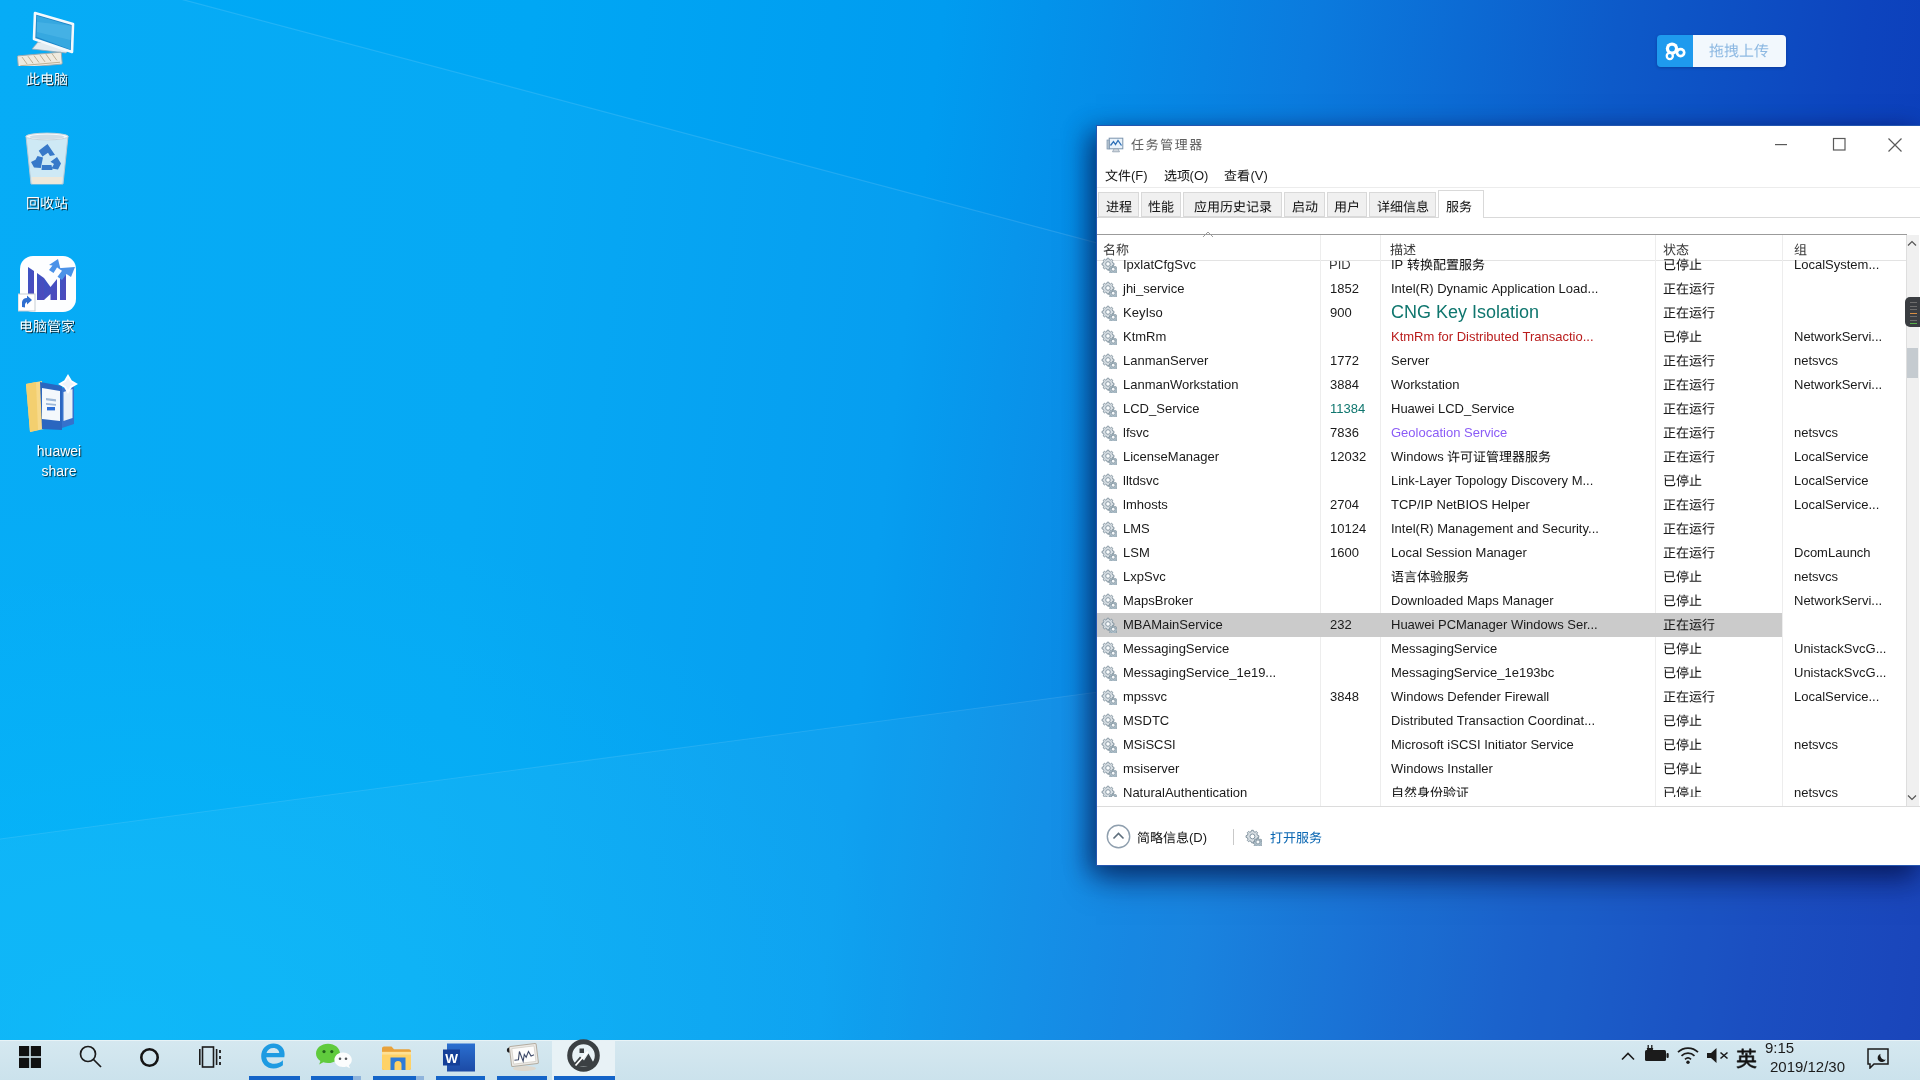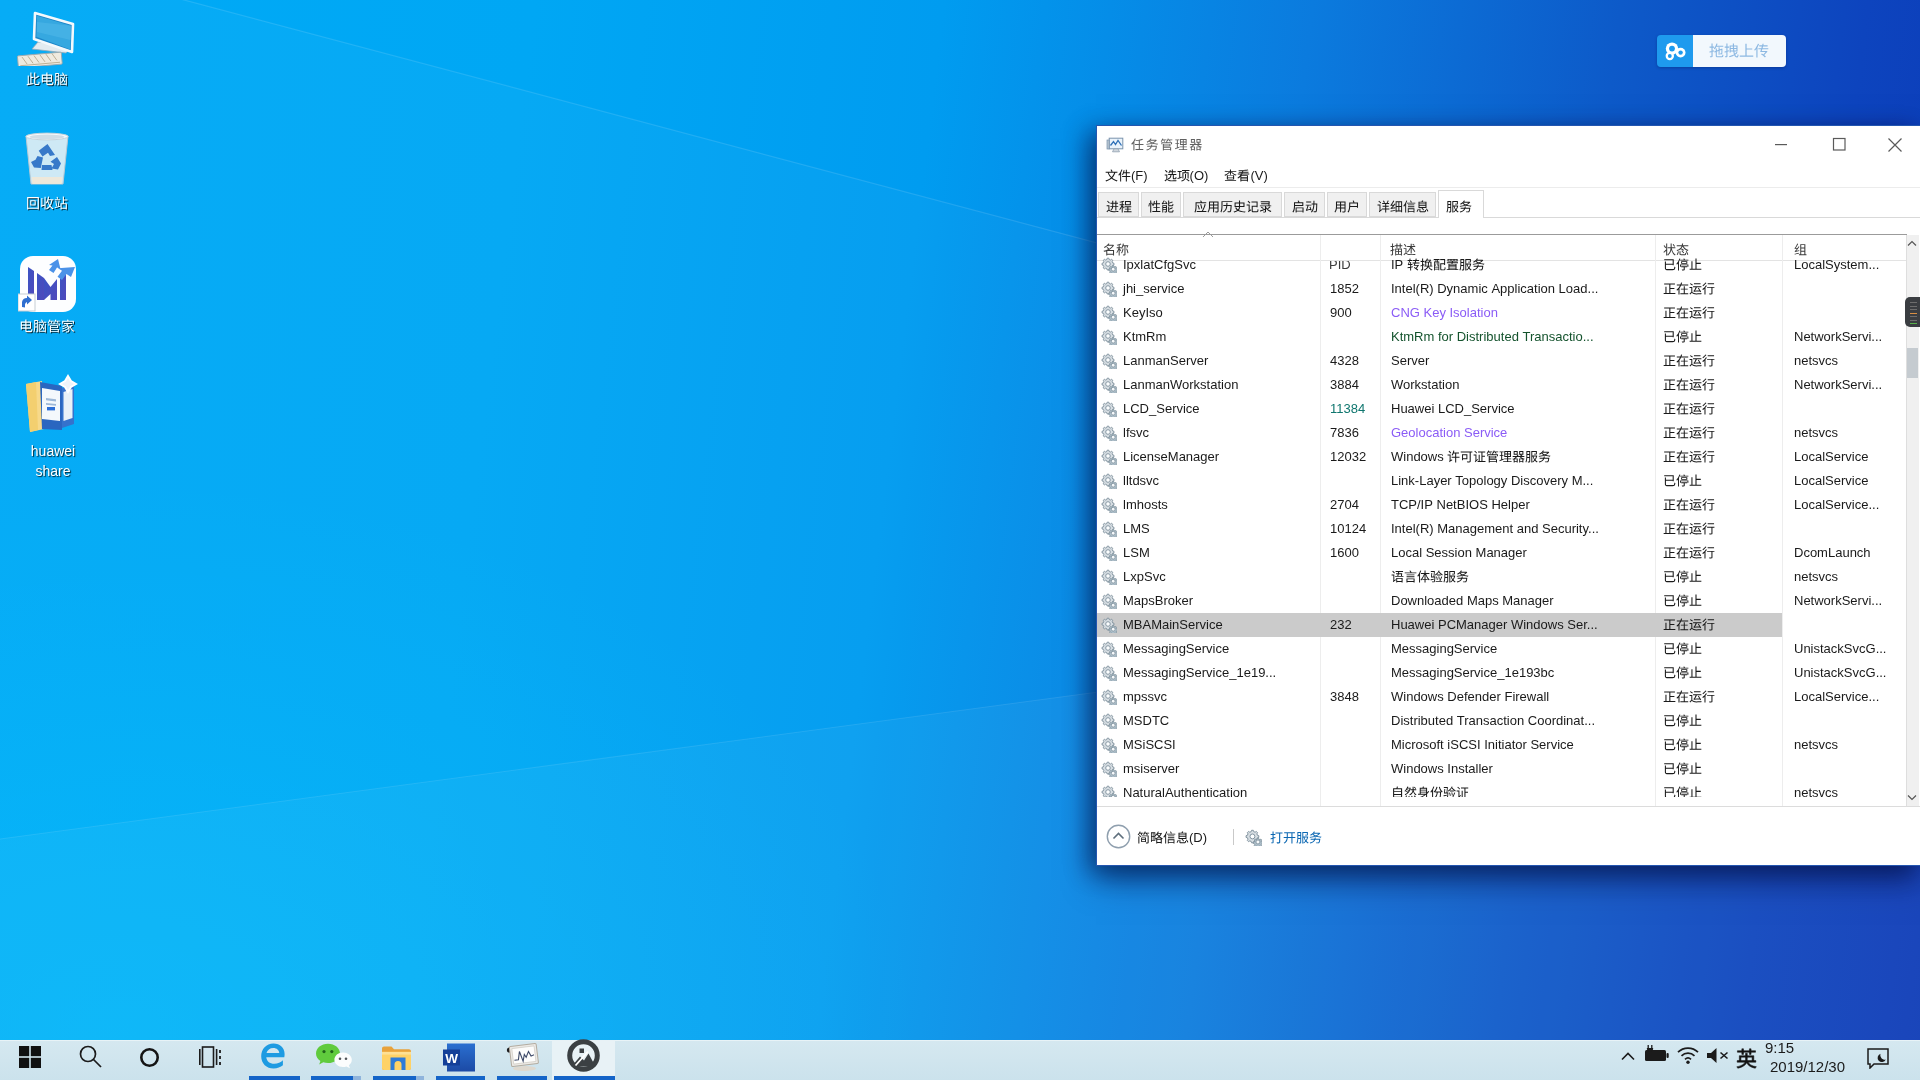--- a/index.html
+++ b/index.html
@@ -165,21 +165,21 @@
 <path d="M18,8 L40,12 L40,56 L20,55 Z" fill="#2a66c0"></path>
 <path d="M20,14 L38,17 L38,47 L20,45 Z" fill="#f4f8fc"></path>
 <path d="M24,24 l10,1.2 0,2.2 -10,-1.1Z M24,29 l10,1.1 0,1.6 -10,-1Z" fill="#9db8d8"></path>
 <rect x="25" y="33" width="8" height="3.4" fill="#2e6fd6"></rect>
 <path d="M40,14 L52,10 L52,50 L40,54 Z" fill="#3572cc"></path>
 <path d="M41.5,18 L50.5,15 L50.5,44 L41.5,47 Z" fill="#e9f1f8"></path>
 <g stroke="#fff" stroke-width="2" fill="none">
         <path d="M46,2 l3,5 5,3 -5,3 -3,5 -3,-5 -5,-3 5,-3Z" fill="#eef4fa"></path>
       </g>
 </svg>
-    <div class="ab" style="left:6px;top:441px;width:94px;text-align:center;font-size:14px;line-height:20px;color:#fff;text-shadow:1px 1.2px 1px rgba(0,0,0,.75)">huawei<br>share</div>
+    <div class="ab" style="left:12px;top:441px;width:94px;text-align:center;font-size:14px;line-height:20px;color:#fff;text-shadow:1px 1.2px 1px rgba(0,0,0,.75)">huawei<br>share</div>
     <div class="ab" style="left:1657px;top:35px;width:129px;height:32px;border-radius:4px;overflow:hidden;box-shadow:0 1px 3px rgba(0,0,40,.25)">
 <div class="ab" style="left:0;top:0;width:36px;height:32px;background:#1e9aee"></div>
 <div class="ab" style="left:36px;top:0;width:93px;height:32px;background:#f2f8fd"></div>
 <svg class="ab" style="left:5px;top:5px" width="26" height="22" viewBox="0 0 26 22">
 <g fill="#fff">
           <circle cx="10" cy="8.6" r="6.2"></circle>
           <circle cx="18.6" cy="12.6" r="4.9"></circle>
           <circle cx="7.8" cy="16" r="4.2"></circle>
         </g>
 <g fill="#1e9aee">
@@ -390,63 +390,63 @@
 <path d="M6.2,1.2 l1.6,0 .4,1.3 1.3,.5 1.2,-.7 1.1,1.1 -.6,1.2 .5,1.3 1.3,.4 0,1.6 -1.3,.4 -.5,1.3 .6,1.2 -1.1,1.1 -1.2,-.7 -1.3,.5 -.4,1.3 -1.6,0 -.4,-1.3 -1.3,-.5 -1.2,.7 -1.1,-1.1 .6,-1.2 -.5,-1.3 -1.3,-.4 0,-1.6 1.3,-.4 .5,-1.3 -.6,-1.2 1.1,-1.1 1.2,.7 1.3,-.5Z"></path>
 <circle cx="7" cy="7" r="2.3" fill="#fbfdfe"></circle>
         </g>
 <g stroke="#7e909c" stroke-width="0.8" fill="#aebfca">
 <path d="M11.6,8.6 l1.2,0 .3,1 .9,.4 .9,-.5 .8,.8 -.5,.9 .4,.9 1,.3 0,1.2 -1,.3 -.4,.9 .5,.9 -.8,.8 -.9,-.5 -.9,.4 -.3,1 -1.2,0 -.3,-1 -.9,-.4 -.9,.5 -.8,-.8 .5,-.9 -.4,-.9 -1,-.3 0,-1.2 1,-.3 .4,-.9 -.5,-.9 .8,-.8 .9,.5 .9,-.4Z"></path>
 <circle cx="12.2" cy="12.2" r="1.9" fill="#f6f9fb"></circle>
         </g>
       </svg>
       <div class="ab" style="left:26px;top:52px;font-size:13px;line-height:17px;color:#1a1a1a">KeyIso</div>
       <div class="ab" style="left:233px;top:52px;font-size:13px;line-height:17px;color:#1a1a1a">900</div>
-      <div class="ab" style="left:294px;top:52px;font-size:13px;line-height:17px;color:#8b5cf6;white-space:nowrap"><span>CNG&nbsp;Key&nbsp;Isolation</span></div>
+      <div class="ab" style="left:294px;top:52px;font-size:18px;line-height:17px;color:#0f766e;white-space:nowrap"><span>CNG&nbsp;Key&nbsp;Isolation</span></div>
       <svg style="position:absolute;left:566px;top:54px;" width="52.0" height="13" viewBox="0 0 4000 1000" fill="#1a1a1a">
         <g transform="translate(0,880) scale(1,-1)">
           <use href="#u6B63"></use>
           <use href="#u5728" x="1000"></use>
           <use href="#u8FD0" x="2000"></use>
           <use href="#u884C" x="3000"></use>
         </g>
       </svg>
       <div class="ab" style="left:0;top:73px;height:24px;width:809px;"></div>
       <svg class="ab" style="left:4px;top:77px" width="16" height="16" viewBox="0 0 16 16">
 <g stroke="#7e909c" stroke-width="0.9" fill="#d6dde2">
 <path d="M6.2,1.2 l1.6,0 .4,1.3 1.3,.5 1.2,-.7 1.1,1.1 -.6,1.2 .5,1.3 1.3,.4 0,1.6 -1.3,.4 -.5,1.3 .6,1.2 -1.1,1.1 -1.2,-.7 -1.3,.5 -.4,1.3 -1.6,0 -.4,-1.3 -1.3,-.5 -1.2,.7 -1.1,-1.1 .6,-1.2 -.5,-1.3 -1.3,-.4 0,-1.6 1.3,-.4 .5,-1.3 -.6,-1.2 1.1,-1.1 1.2,.7 1.3,-.5Z"></path>
 <circle cx="7" cy="7" r="2.3" fill="#fbfdfe"></circle>
         </g>
 <g stroke="#7e909c" stroke-width="0.8" fill="#aebfca">
 <path d="M11.6,8.6 l1.2,0 .3,1 .9,.4 .9,-.5 .8,.8 -.5,.9 .4,.9 1,.3 0,1.2 -1,.3 -.4,.9 .5,.9 -.8,.8 -.9,-.5 -.9,.4 -.3,1 -1.2,0 -.3,-1 -.9,-.4 -.9,.5 -.8,-.8 .5,-.9 -.4,-.9 -1,-.3 0,-1.2 1,-.3 .4,-.9 -.5,-.9 .8,-.8 .9,.5 .9,-.4Z"></path>
 <circle cx="12.2" cy="12.2" r="1.9" fill="#f6f9fb"></circle>
         </g>
       </svg>
       <div class="ab" style="left:26px;top:76px;font-size:13px;line-height:17px;color:#1a1a1a">KtmRm</div>
-      <div class="ab" style="left:294px;top:76px;font-size:13px;line-height:17px;color:#14532d;white-space:nowrap"><span>KtmRm&nbsp;for&nbsp;Distributed&nbsp;Transactio...</span></div>
+      <div class="ab" style="left:294px;top:76px;font-size:13px;line-height:17px;color:#b91c1c;white-space:nowrap"><span>KtmRm&nbsp;for&nbsp;Distributed&nbsp;Transactio...</span></div>
       <svg style="position:absolute;left:566px;top:78px;" width="39.0" height="13" viewBox="0 0 3000 1000" fill="#1a1a1a">
         <g transform="translate(0,880) scale(1,-1)">
           <use href="#u5DF2"></use>
           <use href="#u505C" x="1000"></use>
           <use href="#u6B62" x="2000"></use>
         </g>
       </svg>
       <div class="ab" style="left:697px;top:76px;font-size:13px;line-height:17px;color:#1a1a1a">NetworkServi...</div>
       <div class="ab" style="left:0;top:97px;height:24px;width:809px;"></div>
       <svg class="ab" style="left:4px;top:101px" width="16" height="16" viewBox="0 0 16 16">
 <g stroke="#7e909c" stroke-width="0.9" fill="#d6dde2">
 <path d="M6.2,1.2 l1.6,0 .4,1.3 1.3,.5 1.2,-.7 1.1,1.1 -.6,1.2 .5,1.3 1.3,.4 0,1.6 -1.3,.4 -.5,1.3 .6,1.2 -1.1,1.1 -1.2,-.7 -1.3,.5 -.4,1.3 -1.6,0 -.4,-1.3 -1.3,-.5 -1.2,.7 -1.1,-1.1 .6,-1.2 -.5,-1.3 -1.3,-.4 0,-1.6 1.3,-.4 .5,-1.3 -.6,-1.2 1.1,-1.1 1.2,.7 1.3,-.5Z"></path>
 <circle cx="7" cy="7" r="2.3" fill="#fbfdfe"></circle>
         </g>
 <g stroke="#7e909c" stroke-width="0.8" fill="#aebfca">
 <path d="M11.6,8.6 l1.2,0 .3,1 .9,.4 .9,-.5 .8,.8 -.5,.9 .4,.9 1,.3 0,1.2 -1,.3 -.4,.9 .5,.9 -.8,.8 -.9,-.5 -.9,.4 -.3,1 -1.2,0 -.3,-1 -.9,-.4 -.9,.5 -.8,-.8 .5,-.9 -.4,-.9 -1,-.3 0,-1.2 1,-.3 .4,-.9 -.5,-.9 .8,-.8 .9,.5 .9,-.4Z"></path>
 <circle cx="12.2" cy="12.2" r="1.9" fill="#f6f9fb"></circle>
         </g>
       </svg>
       <div class="ab" style="left:26px;top:100px;font-size:13px;line-height:17px;color:#1a1a1a">LanmanServer</div>
-      <div class="ab" style="left:233px;top:100px;font-size:13px;line-height:17px;color:#1a1a1a">4328</div>
+      <div class="ab" style="left:233px;top:100px;font-size:13px;line-height:17px;color:#1a1a1a">1772</div>
       <div class="ab" style="left:294px;top:100px;font-size:13px;line-height:17px;color:#1a1a1a;white-space:nowrap"><span>Server</span></div>
       <svg style="position:absolute;left:566px;top:102px;" width="52.0" height="13" viewBox="0 0 4000 1000" fill="#1a1a1a">
         <g transform="translate(0,880) scale(1,-1)">
           <use href="#u6B63"></use>
           <use href="#u5728" x="1000"></use>
           <use href="#u8FD0" x="2000"></use>
           <use href="#u884C" x="3000"></use>
         </g>
       </svg>
       <div class="ab" style="left:697px;top:100px;font-size:13px;line-height:17px;color:#1a1a1a">netsvcs</div>

